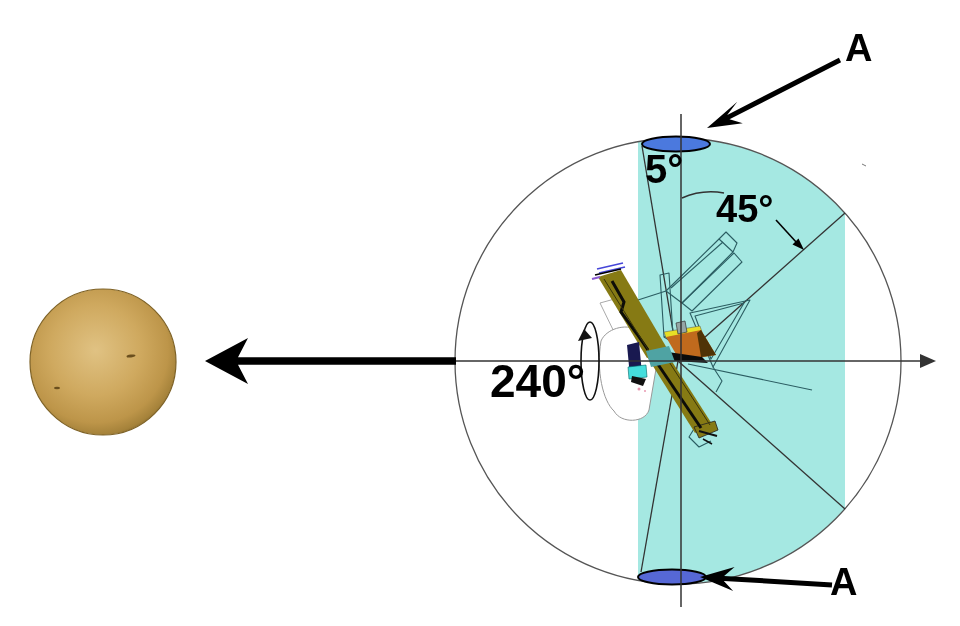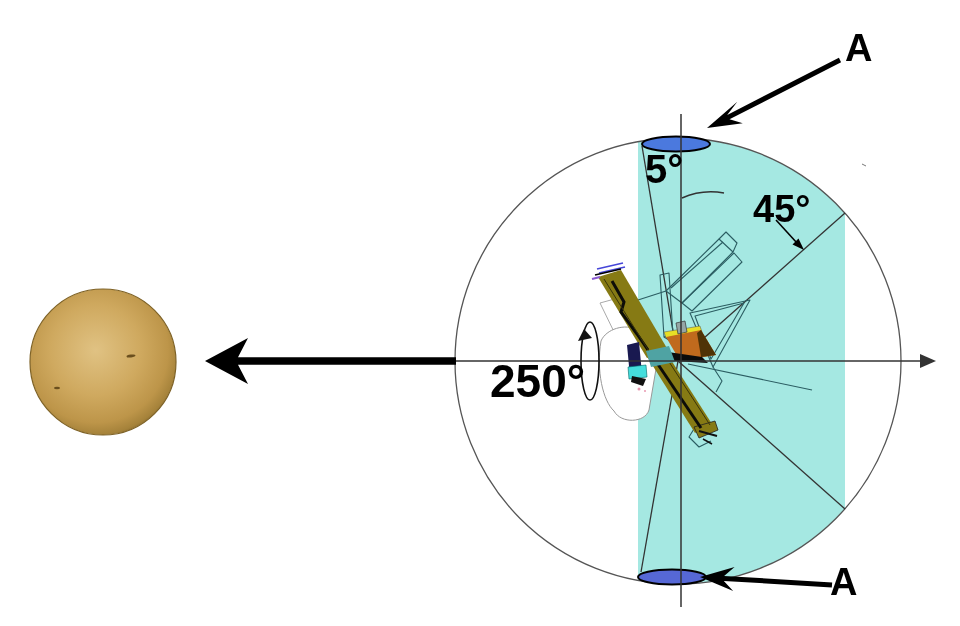--- a/index.html
+++ b/index.html
@@ -2,21 +2,21 @@
 <html style="--c-zone: #a5e8e2; --c-cap-top: #4b79de; --c-cap-bottom: #5668d6; --c-sun-core: #e0c283; --c-sun-mid: #cfa95f; --c-sun-edge: #a5823a; --c-sun-rim: #7e6226; --c-line: #333333; --c-circle: #555555; --c-wireframe: #2b5d62; --c-shield: #867a14; --c-bus-orange: #c06a1d; --c-bus-brown: #4f3306; --c-bus-yellow: #e8df25; --c-bus-teal: #4fa3a3; --c-bus-cyan: #45dedd; --c-bus-navy: #191950; --c-arrow: #000000;"><head>
 <meta charset="utf-8">
 <style>
   html,body{margin:0;padding:0;background:#fff;}
   .stage{position:relative;width:960px;height:626px;background:#fff;overflow:hidden;
          font-family:"Liberation Sans",sans-serif;}
   .stage svg{position:absolute;left:0;top:0;}
   .lbl{position:absolute;line-height:1;color:#000;white-space:nowrap;
        font-family:"Liberation Sans",sans-serif;}
   .lbl-5   {left:645px;top:149px;font-size:40px;font-weight:bold;}
-  .lbl-45  {left:716px;top:190px;font-size:38px;font-weight:bold;margin-left:37px;}
+  .lbl-45  {left:716px;top:190px;font-size:38px;font-weight:bold;}
   .lbl-360 {left:490px;top:358px;font-size:46px;font-weight:bold;}
   .lbl-a-top{left:845px;top:29px;font-size:38px;font-weight:bold;}
   .lbl-a-bottom{left:830px;top:563px;font-size:38px;font-weight:bold;}
   .lbl-sun {left:36px;top:459px;font-size:46px;font-weight:bold;}
 </style>
 </head>
 <body>
 
 <div class="stage">
 
@@ -120,17 +120,17 @@
   <path d="M205,361 L248,338 L238,357.2 L456,357.2 L456,364.8 L238,364.8 L248,384 Z" style="fill:var(--c-arrow,#000)"></path>
 
   <path d="M707,128 L742.8,123.2 L729.5,119.3 L841.1,62.2 L838.9,57.8 L727.2,114.9 L737.3,101.8 Z" style="fill:var(--c-arrow,#000)"></path>
   <path d="M700,577 L733.2,591 L723.8,580.9 L831.8,587.5 L832.2,582.5 L724.1,575.9 L734.6,567.1 Z" style="fill:var(--c-arrow,#000)"></path>
 
   <line x1="862" y1="164" x2="866" y2="166" stroke="#777" stroke-width="1"></line>
 </svg>
 
 <div class="lbl lbl-5">5°</div>
 <div class="lbl lbl-45">45°</div>
-<div class="lbl lbl-360">250°</div>
+<div class="lbl lbl-360">240°</div>
 <div class="lbl lbl-a-top">A</div>
 <div class="lbl lbl-a-bottom">A</div>
 
 </div>
 
 </body></html>

